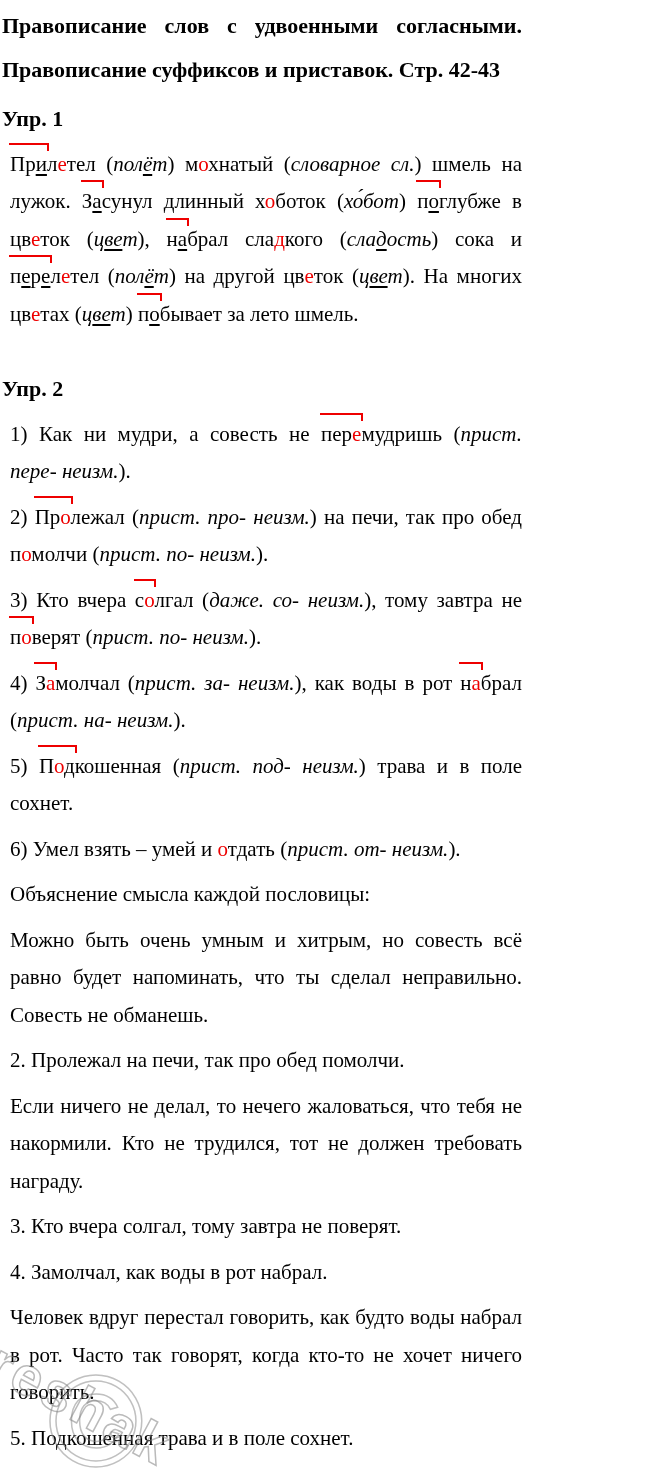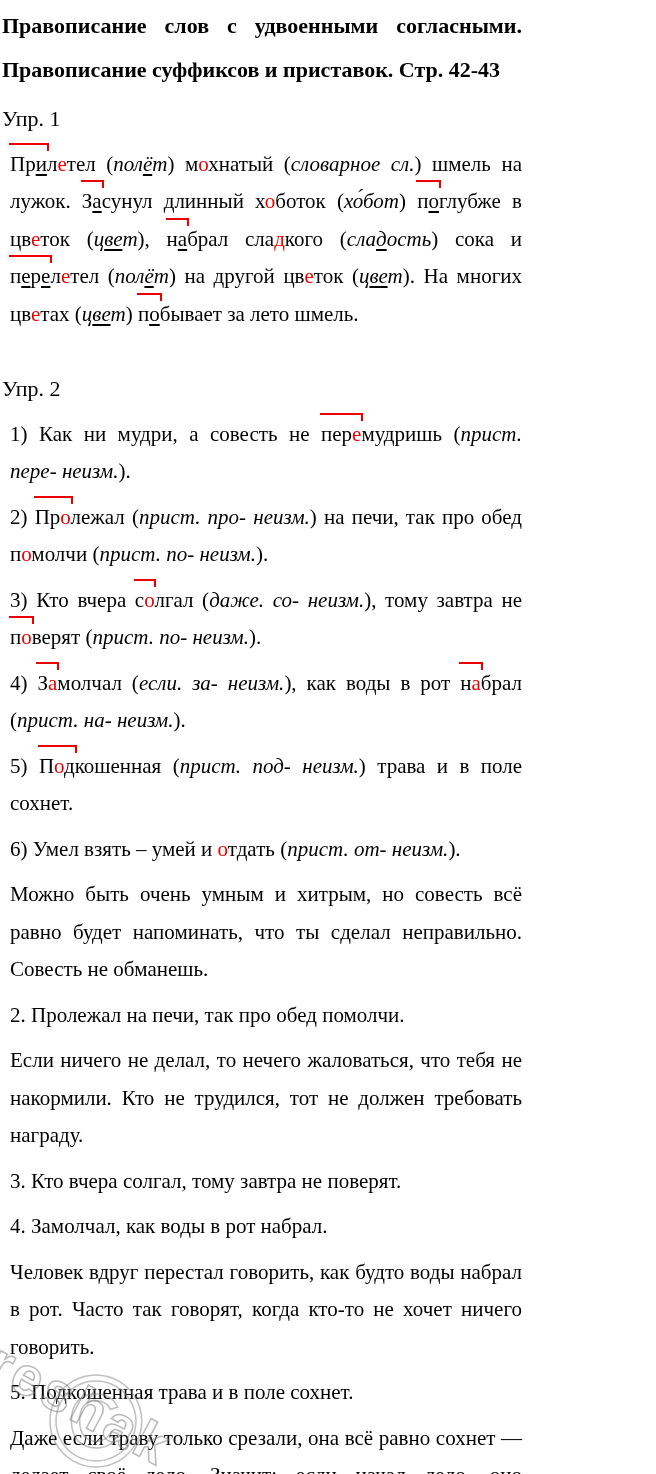--- a/index.html
+++ b/index.html
@@ -16,21 +16,21 @@
   }
   .title {
     font-size: 22px;
     font-weight: 700;
     line-height: 44px;
     text-align: justify;
     margin: 0 0 8px 0;
   }
   .exheading {
     font-size: 22px;
-    font-weight: 400;
+    font-weight: 700;
     line-height: 37.5px;
     margin: 0 0 8px 0;
   }
   .para {
     font-size: 21px;
     line-height: 37.5px;
     text-align: justify;
     margin: 0 0 8px 8px;
   }
   .gap-top { margin-top: 37px; }
@@ -94,23 +94,24 @@
 <div class="page">
   <h1 class="title">Правописание слов с удвоенными согласными. Правописание суффиксов и приставок. Стр. 42-43</h1>
 
   <div id="doc">
       <h2 class="exheading">Упр. 1</h2>
       <p class="para"><span class="m-p">Пр<span class="m-u">и</span></span>л<span class="m-r">е</span>тел (<span class="m-i">пол<span class="m-u">ё</span>т</span>) м<span class="m-r">о</span>хнатый (<span class="m-i">словарное сл.</span>) шмель на лужок. <span class="m-p">З<span class="m-u">а</span></span>сунул длинный х<span class="m-r">о</span>боток (<span class="m-i">хо́бот</span>) <span class="m-p">п<span class="m-u">о</span></span>глубже в цв<span class="m-r">е</span>ток (<span class="m-i">ц<span class="m-u">ве</span>т</span>), <span class="m-p">н<span class="m-u">а</span></span>брал сла<span class="m-r">д</span>кого (<span class="m-i">сла<span class="m-u">д</span>ость</span>) сока и <span class="m-p">п<span class="m-u">е</span>р<span class="m-u">е</span></span>л<span class="m-r">е</span>тел (<span class="m-i">пол<span class="m-u">ё</span>т</span>) на другой цв<span class="m-r">е</span>ток (<span class="m-i">ц<span class="m-u">ве</span>т</span>). На многих цв<span class="m-r">е</span>тах (<span class="m-i">ц<span class="m-u">ве</span>т</span>) <span class="m-p">п<span class="m-u">о</span></span>бывает за лето шмель.</p>
       <h2 class="exheading gap-top">Упр. 2</h2>
       <p class="para">1) Как ни мудри, а совесть не <span class="m-p">пер<span class="m-r">е</span></span>мудришь (<span class="m-i">прист. пере- неизм.</span>).</p>
       <p class="para">2) <span class="m-p">Пр<span class="m-r">о</span></span>лежал (<span class="m-i">прист. про- неизм.</span>) на печи, так про обед п<span class="m-r">о</span>молчи (<span class="m-i">прист. по- неизм.</span>).</p>
       <p class="para">3) Кто вчера <span class="m-p">с<span class="m-r">о</span></span>лгал (<span class="m-i">даже. со- неизм.</span>), тому завтра не <span class="m-p">п<span class="m-r">о</span></span>верят (<span class="m-i">прист. по- неизм.</span>).</p>
-      <p class="para">4) <span class="m-p">З<span class="m-r">а</span></span>молчал (<span class="m-i">если. за- неизм.</span>), как воды в рот <span class="m-p">н<span class="m-r">а</span></span>брал (<span class="m-i">прист. на- неизм.</span>).</p>
+      <p class="para">4) <span class="m-p">З<span class="m-r">а</span></span>молчал (<span class="m-i">прист. за- неизм.</span>), как воды в рот <span class="m-p">н<span class="m-r">а</span></span>брал (<span class="m-i">прист. на- неизм.</span>).</p>
       <p class="para">5) <span class="m-p">П<span class="m-r">о</span>д</span>кошенная (<span class="m-i">прист. под- неизм.</span>) трава и в поле сохнет.</p>
       <p class="para">6) Умел взять – умей и <span class="m-r">о</span>тдать (<span class="m-i">прист. от- неизм.</span>).</p>
+      <p class="para">Объяснение смысла каждой пословицы:</p>
       <p class="para">Можно быть очень умным и хитрым, но совесть всё равно будет напоминать, что ты сделал неправильно. Совесть не обманешь.</p>
       <p class="para">2. Пролежал на печи, так про обед помолчи.</p>
       <p class="para">Если ничего не делал, то нечего жаловаться, что тебя не накормили. Кто не трудился, тот не должен требовать награду.</p>
       <p class="para">3. Кто вчера солгал, тому завтра не поверят.</p>
       <p class="para">4. Замолчал, как воды в рот набрал.</p>
       <p class="para">Человек вдруг перестал говорить, как будто воды набрал в рот. Часто так говорят, когда кто-то не хочет ничего говорить.</p>
       <p class="para">5. Подкошенная трава и в поле сохнет.</p>
       <p class="para">Даже если траву только срезали, она всё равно сохнет — делает своё дело. Значит: если начал дело, оно продолжается само, не всегда нужно вмешиваться.</p>
     </div>
 

